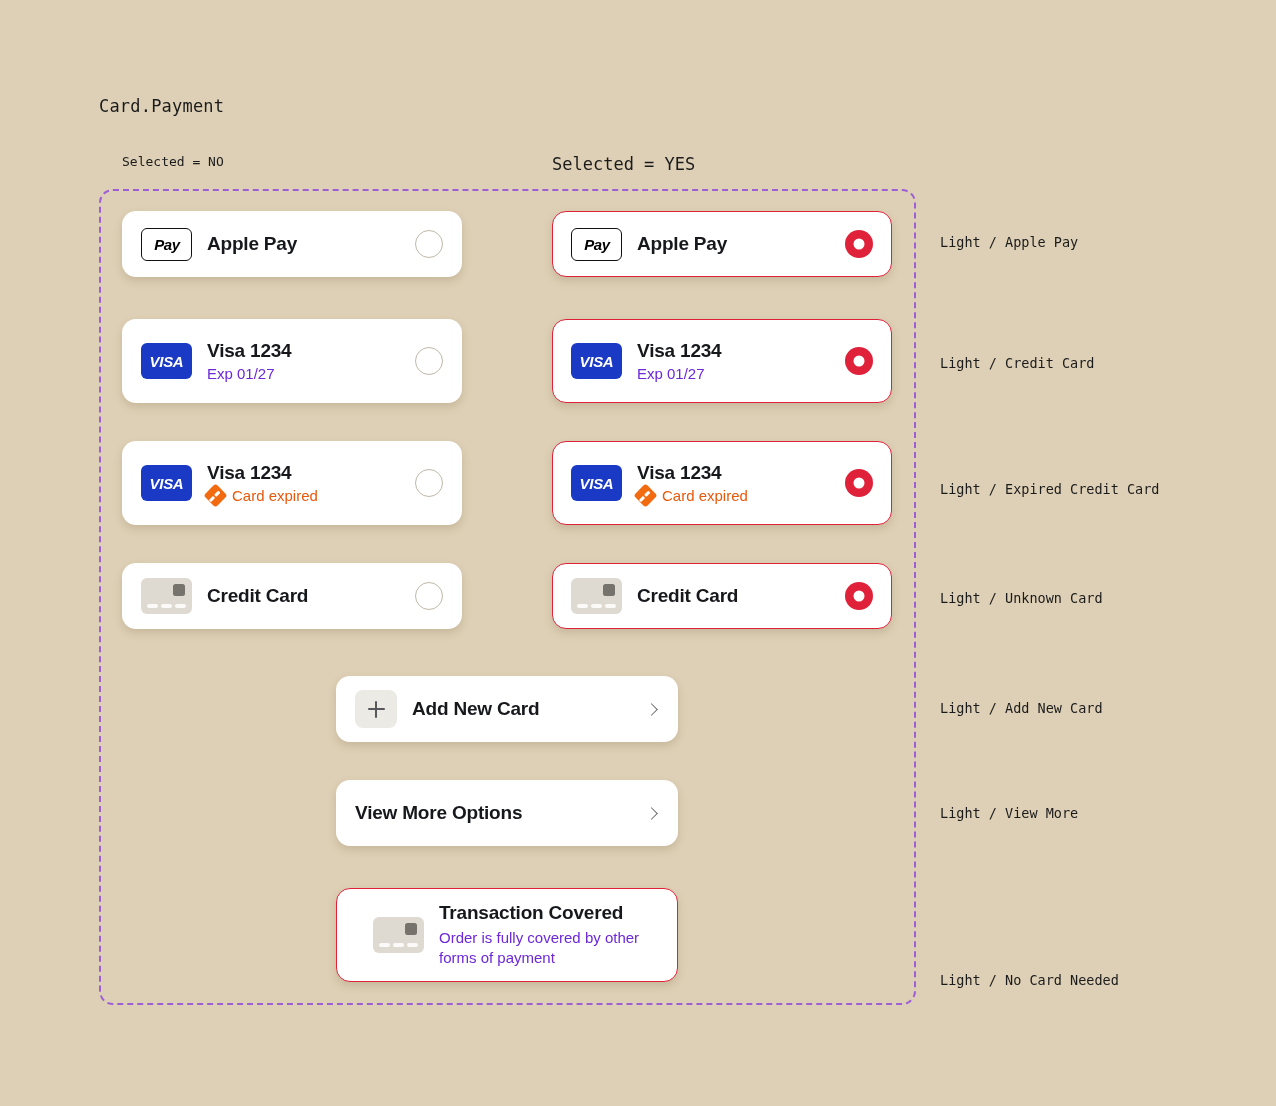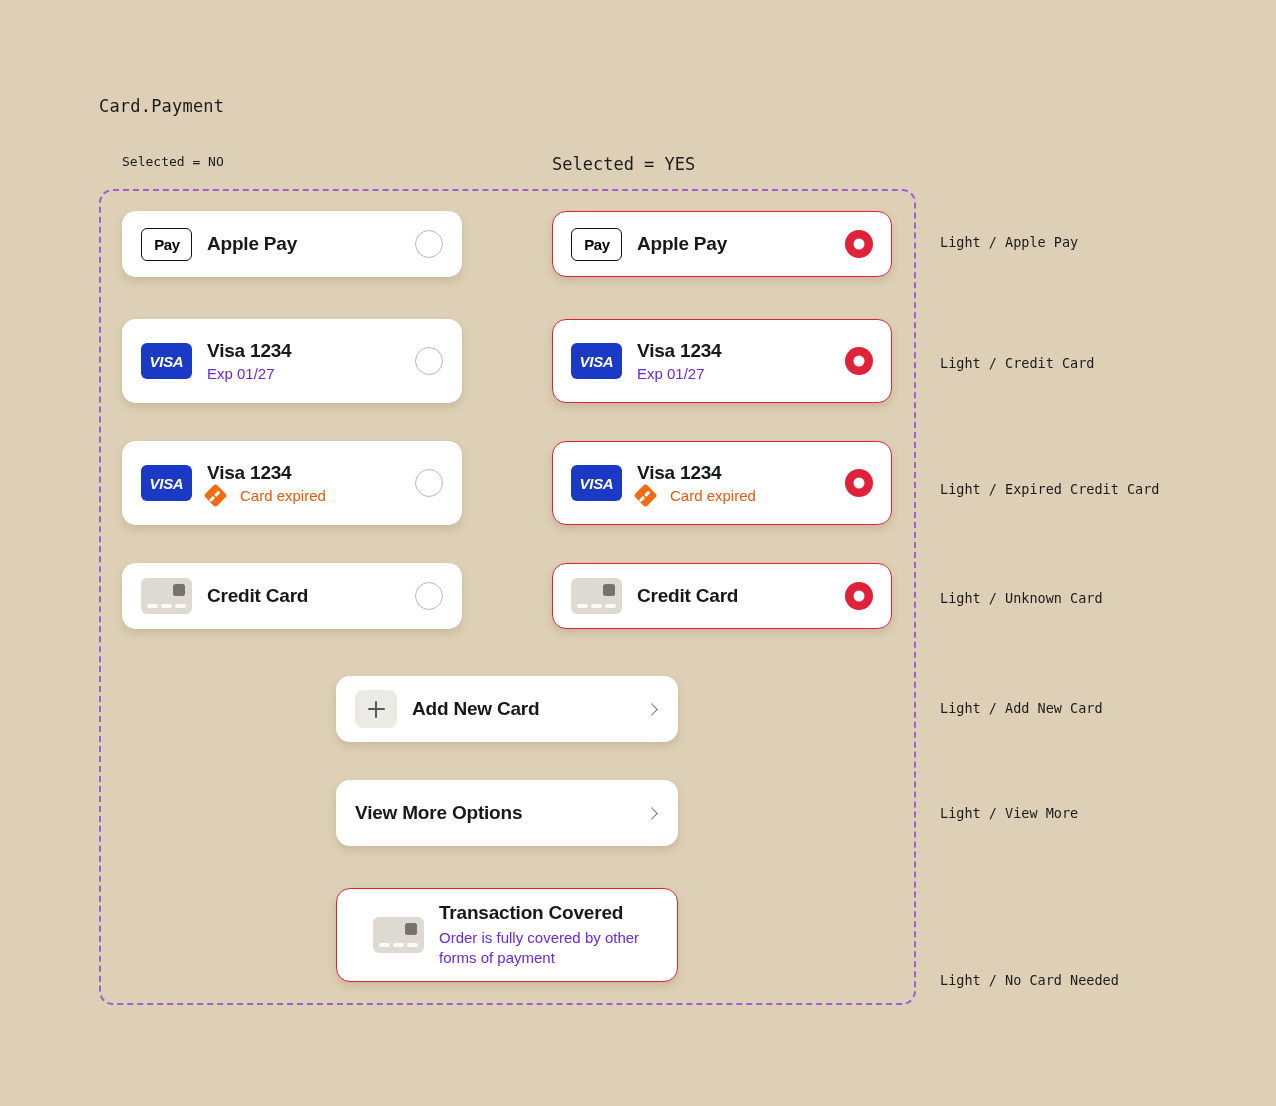--- a/index.html
+++ b/index.html
@@ -89,37 +89,38 @@
   }
   .subtitle {
     font-size: 15px;
     color: #6d28d9;
     white-space: nowrap;
   }
   .subtitle.warn {
     color: #e8590c;
     display: flex;
     align-items: center;
-    gap: 16px;
+    gap: 8px;
   }
 
   
   .logo { flex: 0 0 auto; }
 
   .applepay {
     width: 51px;
     height: 33px;
     border: 1.6px solid #111;
     border-radius: 6px;
     background: #fff;
     display: flex;
     align-items: center;
     justify-content: center;
     gap: 1px;
     color: #000;
+    font-style: italic;
   }
   .applepay .apple { font-size: 15px; line-height: 1; }
   .applepay .pay {
     font-size: 15px;
     font-weight: 600;
     letter-spacing: -0.4px;
     line-height: 1;
   }
 
   .visa {

